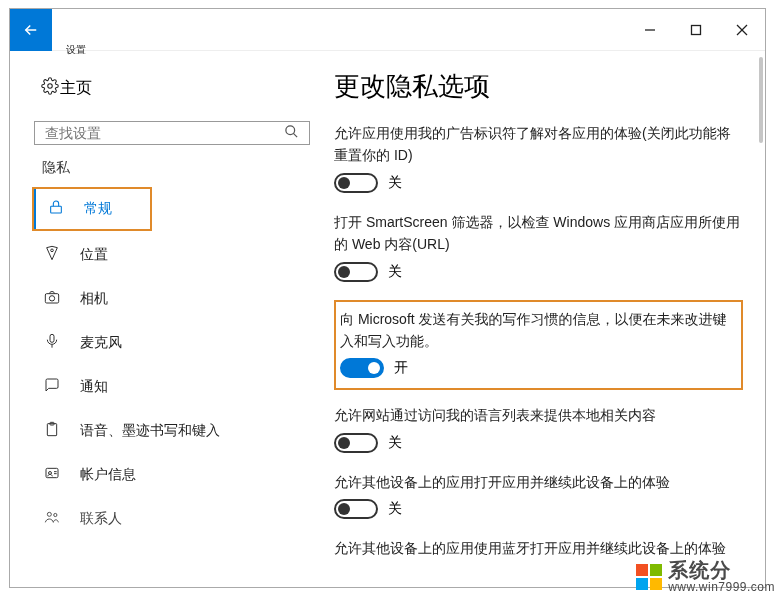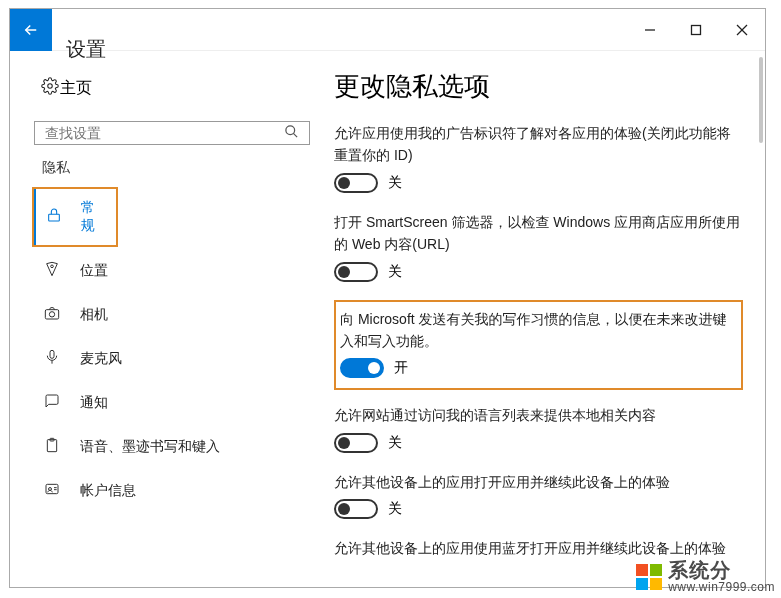--- a/index.html
+++ b/index.html
@@ -32,21 +32,21 @@
       height: 42px;
       background: #0078d7;
       color: #fff;
       display: flex;
       align-items: center;
       justify-content: center;
       font-size: 18px;
     }
     .title-text {
       margin-left: 14px;
-      font-size: 20px;
+      font-size: 10px;
       color: #222;
       margin-top: 40px;
     }
     .win-controls {
       margin-left: auto;
       display: flex;
     }
     .win-ctrl {
       width: 46px;
       height: 42px;
@@ -115,21 +115,21 @@
       border-left: 4px solid #0078d7;
       color: #0078d7;
       padding-left: 10px;
     }
     .sidebar-item.selected .icon { color: #0078d7; }
     .highlight-orange {
       outline: 2px solid #e08a2a;
       outline-offset: -2px;
       margin-bottom: 2px;
       display: inline-flex;
-      width: 86px;
+      width: 120px;
     }
     .main {
       flex: 1;
       padding: 18px 22px 0 4px;
       overflow-y: auto;
       position: relative;
     }
     .main h1 {
       font-size: 26px;
       font-weight: 400;
@@ -343,20 +343,31 @@
               <rect x="3" y="5" width="18" height="14" rx="2"></rect>
               <circle cx="9" cy="12" r="2.2"></circle>
               <path d="M5.5 17c.6-1.8 2-3 3.5-3s2.9 1.2 3.5 3"></path>
               <line x1="15" y1="10" x2="19" y2="10"></line>
               <line x1="15" y1="13" x2="19" y2="13"></line>
             </svg>
         </span>
         <span>帐户信息</span>
       </div>
 
+      <div class="sidebar-item" style="opacity:.85;">
+        <span class="icon">
+          <svg width="16" height="16" viewBox="0 0 24 24" fill="none" stroke="#333" stroke-width="1.5">
+              <circle cx="8" cy="8" r="3"></circle>
+              <circle cx="17" cy="9" r="2.4"></circle>
+              <path d="M2 20c.7-3 3.2-5 6-5s5.3 2 6 5"></path>
+              <path d="M14 20c.5-2.3 2-3.8 3.8-3.8S21 17.7 21.5 20"></path>
+            </svg>
+        </span>
+        <span>联系人</span>
+      </div>
     </div>
 
     <div class="main">
       <h1>更改隐私选项</h1>
 
       <div class="setting-block">
         <div class="setting-desc">允许应用使用我的广告标识符了解对各应用的体验(关闭此功能将重置你的 ID)</div>
         <div class="toggle-row">
           <div class="toggle off">
               <div class="knob"></div>

